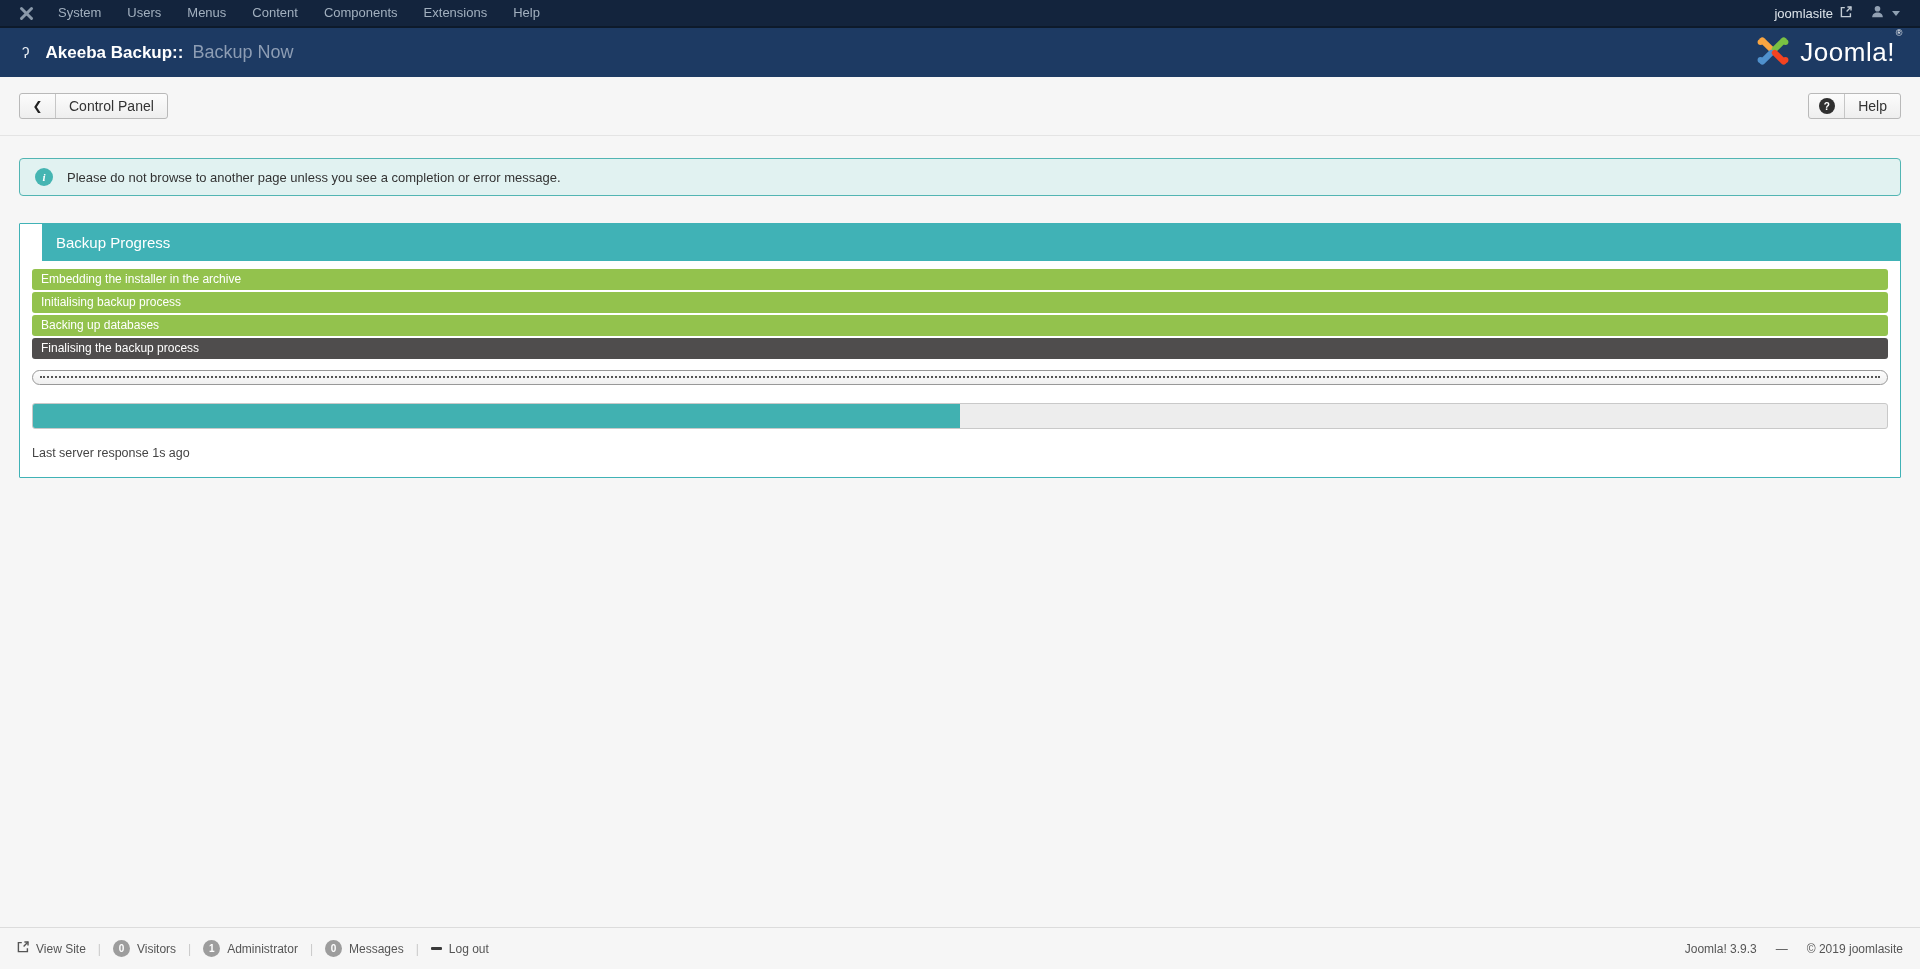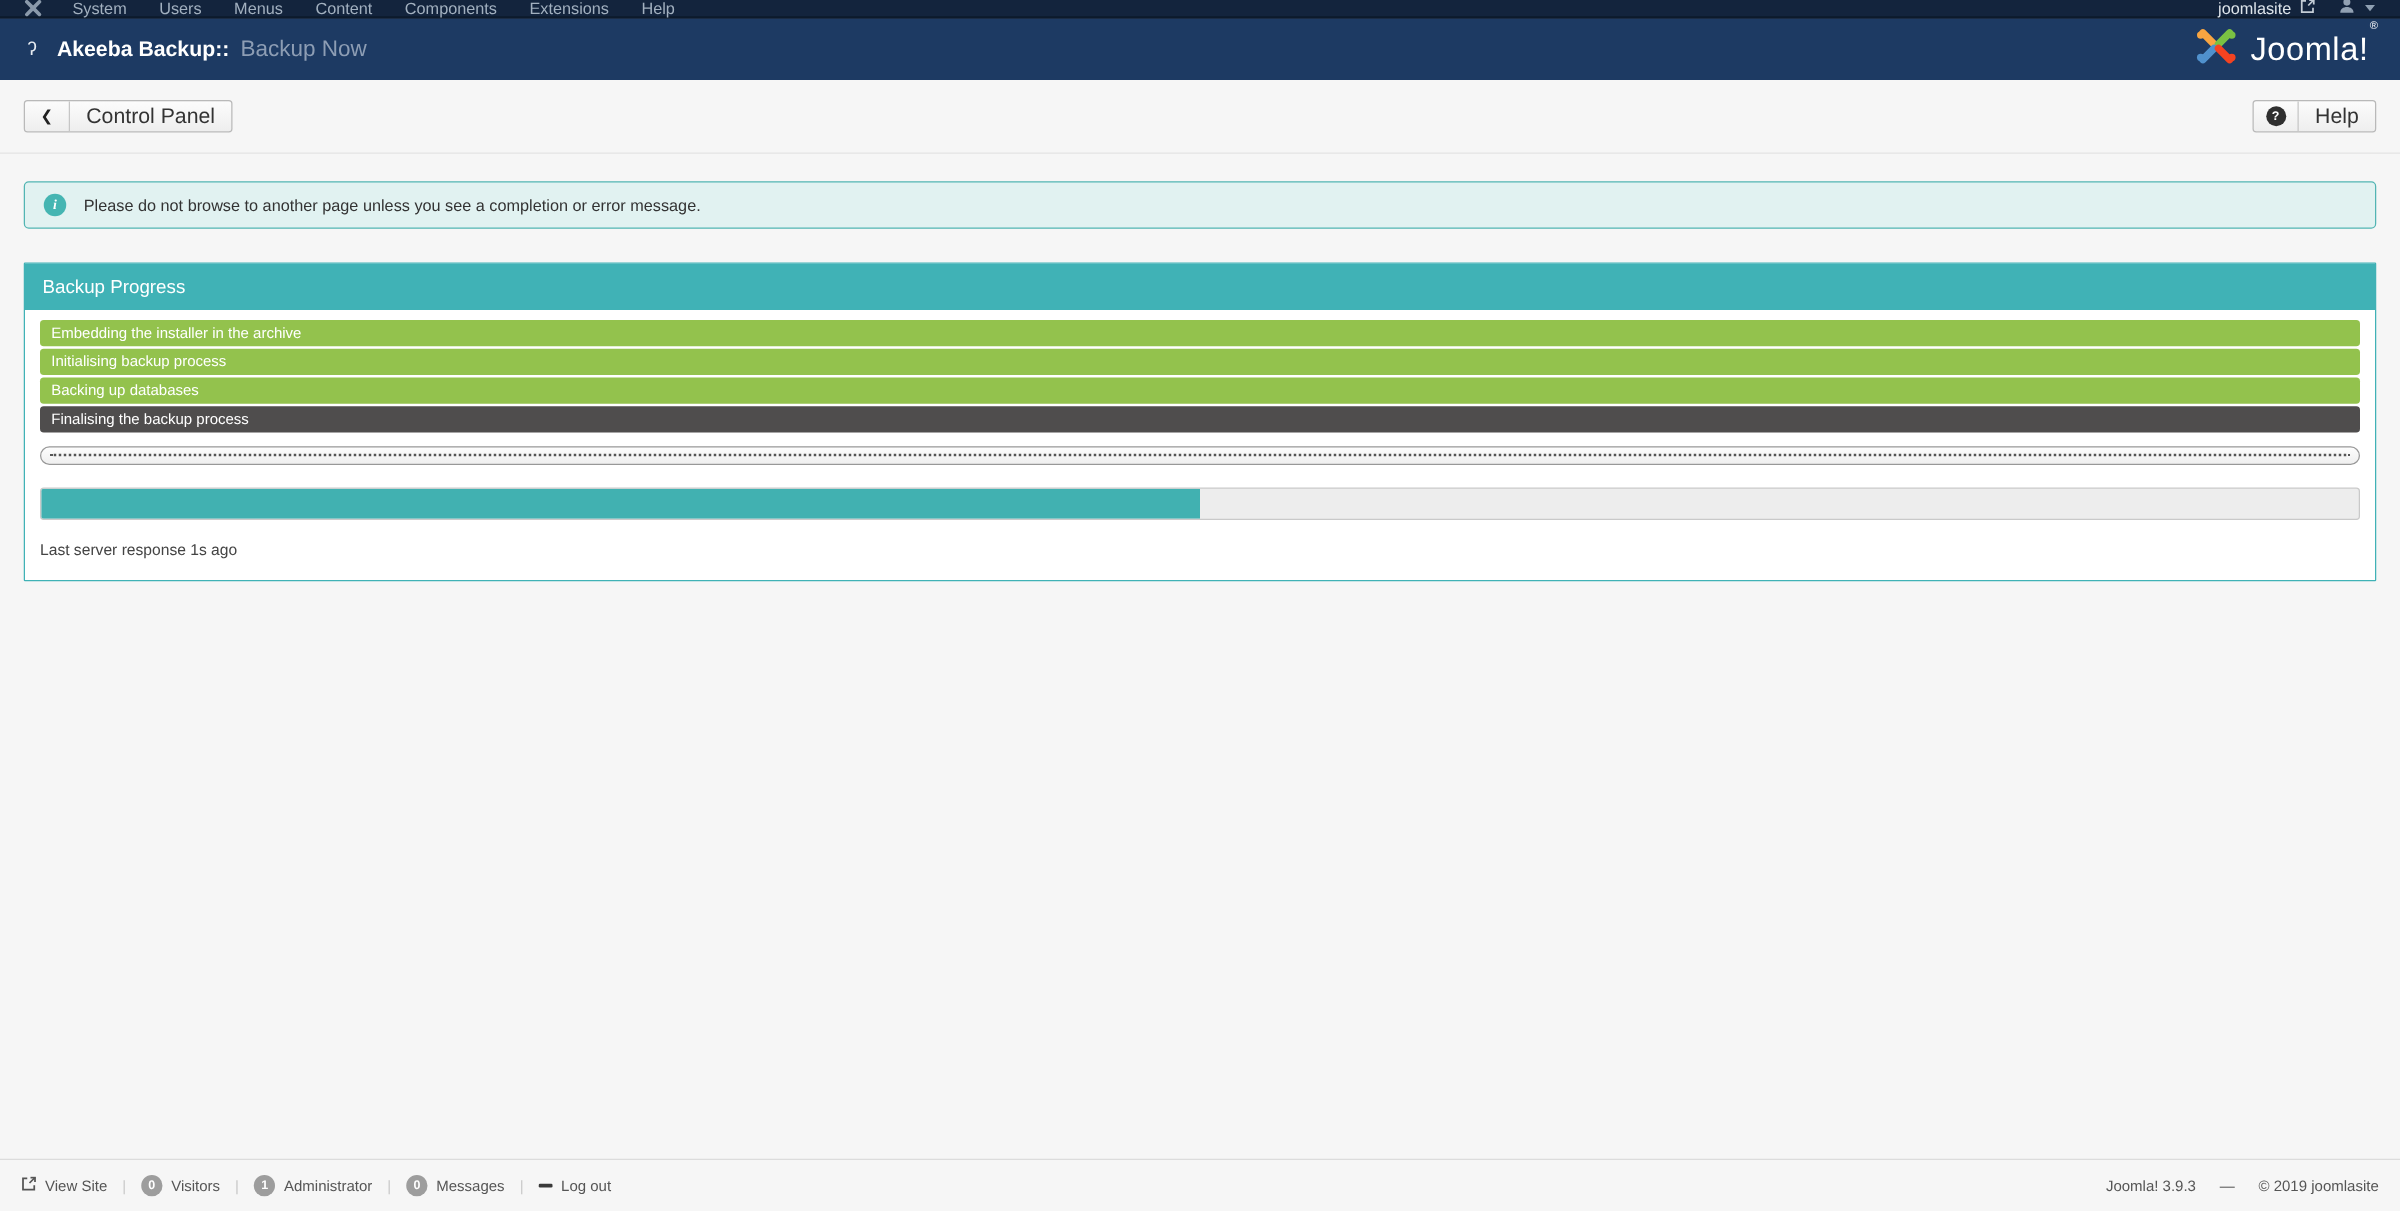--- a/index.html
+++ b/index.html
@@ -4,21 +4,21 @@
 <style>
   * { margin:0; padding:0; box-sizing:border-box; }
   html,body { width:1920px; height:969px; }
   body {
     font-family:"Liberation Sans","DejaVu Sans",sans-serif;
     background:#f6f6f6; color:#333; overflow:hidden; position:relative;
   }
 
   
   .admin-bar {
-    height:15px; background:#13243d; border-bottom:2px solid #0d1a2b;
+    height:28px; background:#13243d; border-bottom:2px solid #0d1a2b;
     display:flex; align-items:center; padding:0 16px;
   }
   .admin-bar .brand-glyph { margin:0 10px 0 2px; display:flex; align-items:center; }
   .admin-menu { display:flex; list-style:none; }
   .admin-menu li {
     color:#a2b0bf; font-size:13px; padding:0 13px; cursor:pointer; line-height:26px;
   }
   .admin-bar-right { margin-left:auto; display:flex; align-items:center; gap:18px; }
   .site-link { display:flex; align-items:center; gap:7px; color:#dde4ea; font-size:13px; cursor:pointer; }
   .user-menu { display:flex; align-items:center; gap:7px; cursor:pointer; padding-right:4px; }
@@ -45,41 +45,41 @@
   }
   .btn {
     display:inline-flex; align-items:stretch; height:26px;
     border:1px solid #b9b9b9; border-radius:3px; overflow:hidden;
     background:linear-gradient(#fcfcfc,#eeeeee); cursor:pointer; font-family:inherit; padding:0;
   }
   .btn-ico {
     display:flex; align-items:center; justify-content:center; width:36px;
     border-right:1px solid #c6c6c6; color:#222; font-size:12px; font-weight:bold;
   }
-  .btn-label { display:flex; align-items:center; padding:0 13px; font-size:17px; color:#333; }
+  .btn-label { display:flex; align-items:center; padding:0 13px; font-size:14px; color:#333; }
   .q-circle {
     width:16px; height:16px; border-radius:50%; background:#2f2f2f; color:#fff;
     font-size:10px; font-weight:bold; display:flex; align-items:center; justify-content:center;
   }
 
   
   .content { padding:0 19px; }
   .alert-info {
     margin-top:22px; height:38px; display:flex; align-items:center; gap:14px; padding:0 15px;
     background:#e1f2f1; border:1px solid #52b5b3; border-radius:4px;
     color:#333; font-size:13px;
   }
   .info-circle {
     flex:0 0 auto; width:18px; height:18px; border-radius:50%; background:#45b5b2; color:#fff;
     font-size:11px; font-weight:bold; font-style:italic; display:flex; align-items:center; justify-content:center;
     font-family:"Liberation Serif","DejaVu Serif",serif;
   }
 
   .panel { margin-top:27px; background:#fff; border:1px solid #40b2b6; border-radius:1px; }
-  .panel-header { background:#40b2b6; color:#fff; font-size:15px; padding:10px 14px; }
+  .panel-header { background:#40b2b6; color:#fff; font-size:15px; padding:10px 14px;margin-left:22px; }
   .panel-body { padding:8px 12px 17px; }
 
   .step {
     height:21px; line-height:21px; border-radius:3px; color:#fff; font-size:12px;
     padding:0 9px; margin-bottom:2px; white-space:nowrap; overflow:hidden;
   }
   .step.done    { background:#93c24d; }
   .step.active  { background:#39b2bf; }
   .step.pending { background:#4f4d4d; }
 

